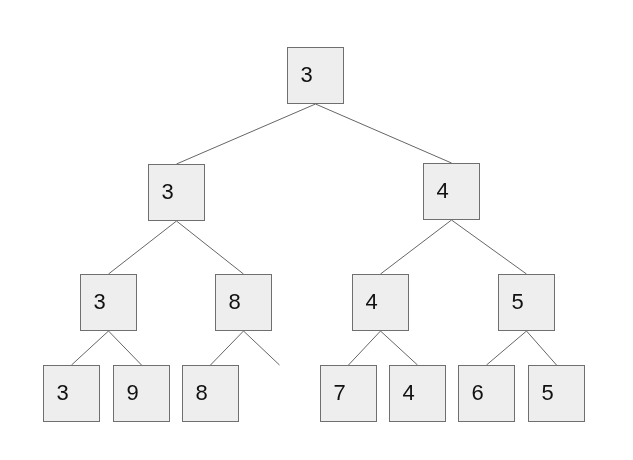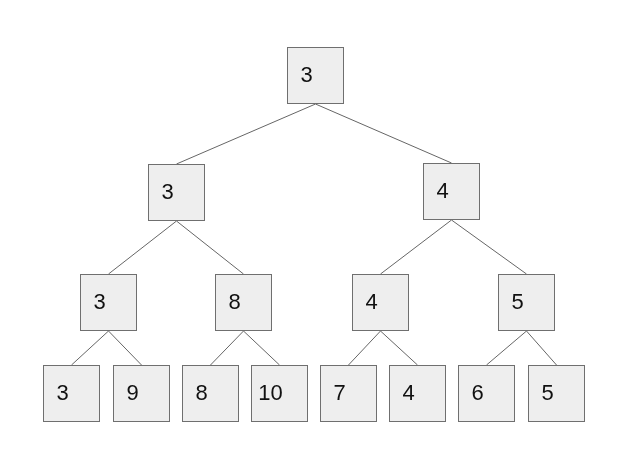--- a/index.html
+++ b/index.html
@@ -84,23 +84,20 @@
     </div>
     <div class="tree-node" style="left: 43px; top: 365px;">
       <span class="node-value">3</span>
     </div>
     <div class="tree-node" style="left: 113px; top: 365px;">
       <span class="node-value">9</span>
     </div>
     <div class="tree-node" style="left: 182px; top: 365px;">
       <span class="node-value">8</span>
     </div>
-    <div class="tree-node" style="left: 251px; top: 365px;">
-      <span class="node-value">10</span>
-    </div>
     <div class="tree-node" style="left: 320px; top: 365px;">
       <span class="node-value">7</span>
     </div>
     <div class="tree-node" style="left: 389px; top: 365px;">
       <span class="node-value">4</span>
     </div>
     <div class="tree-node" style="left: 458px; top: 365px;">
       <span class="node-value">6</span>
     </div>
     <div class="tree-node" style="left: 528px; top: 365px;">

